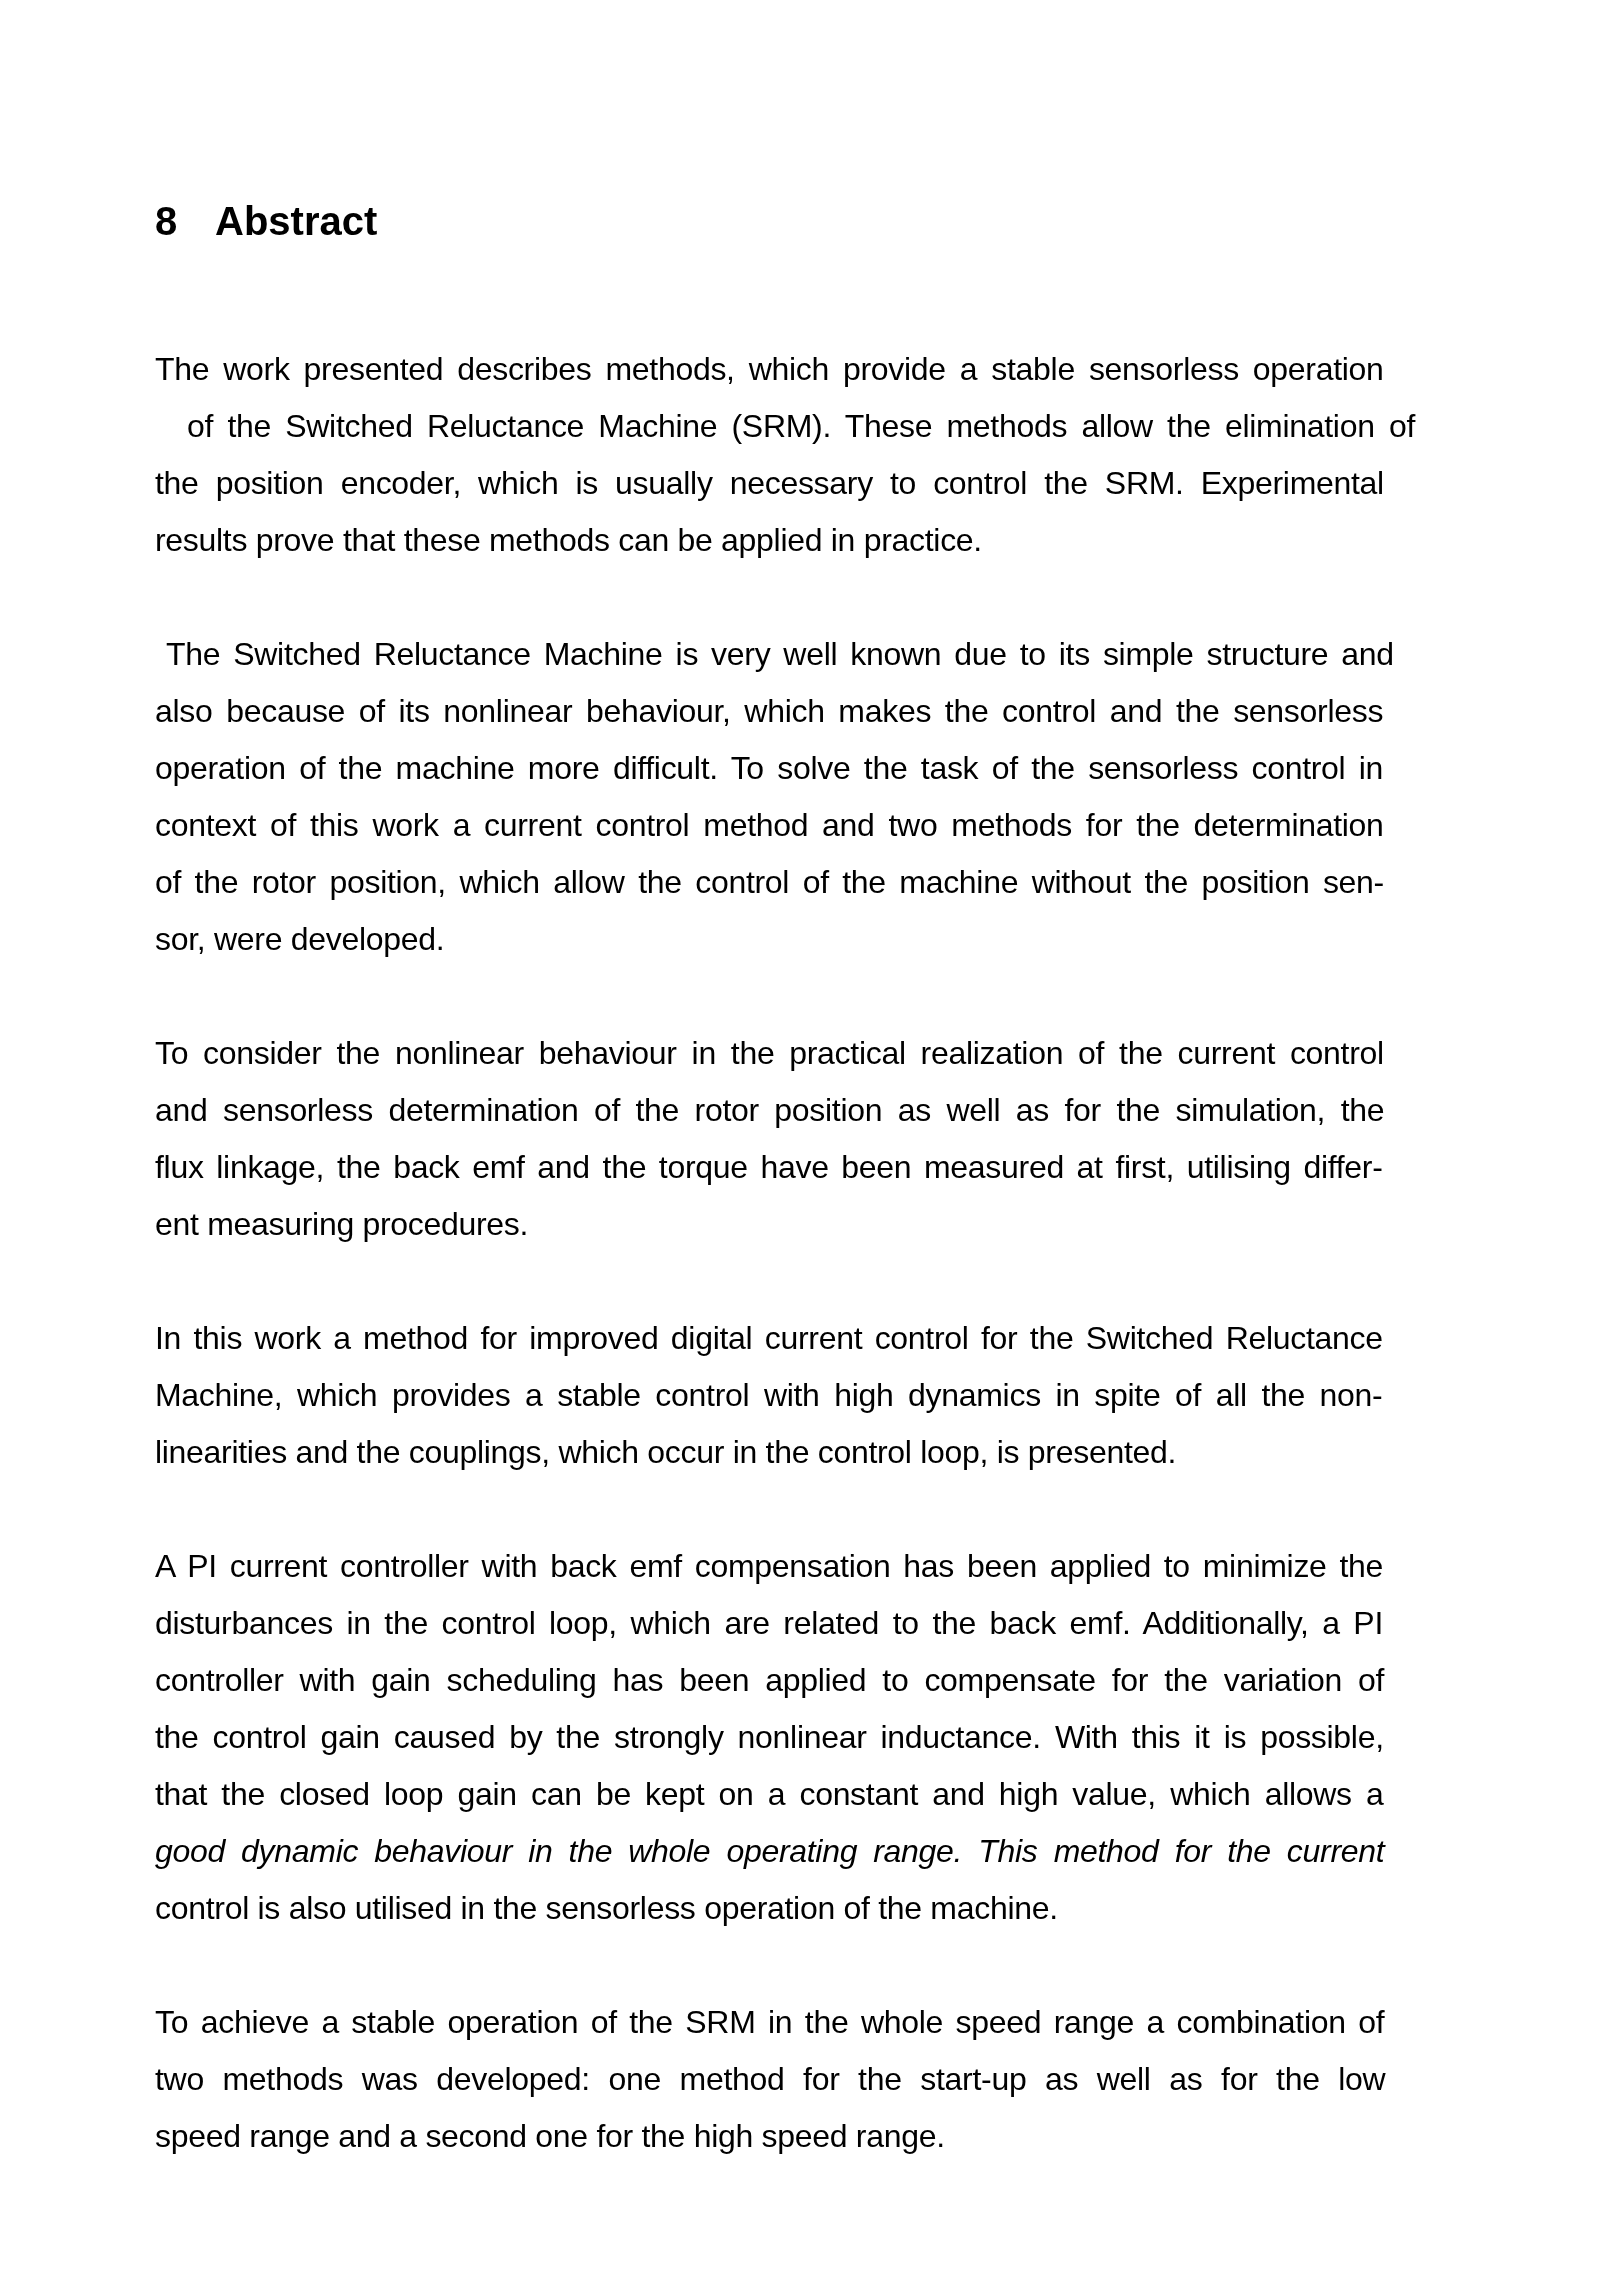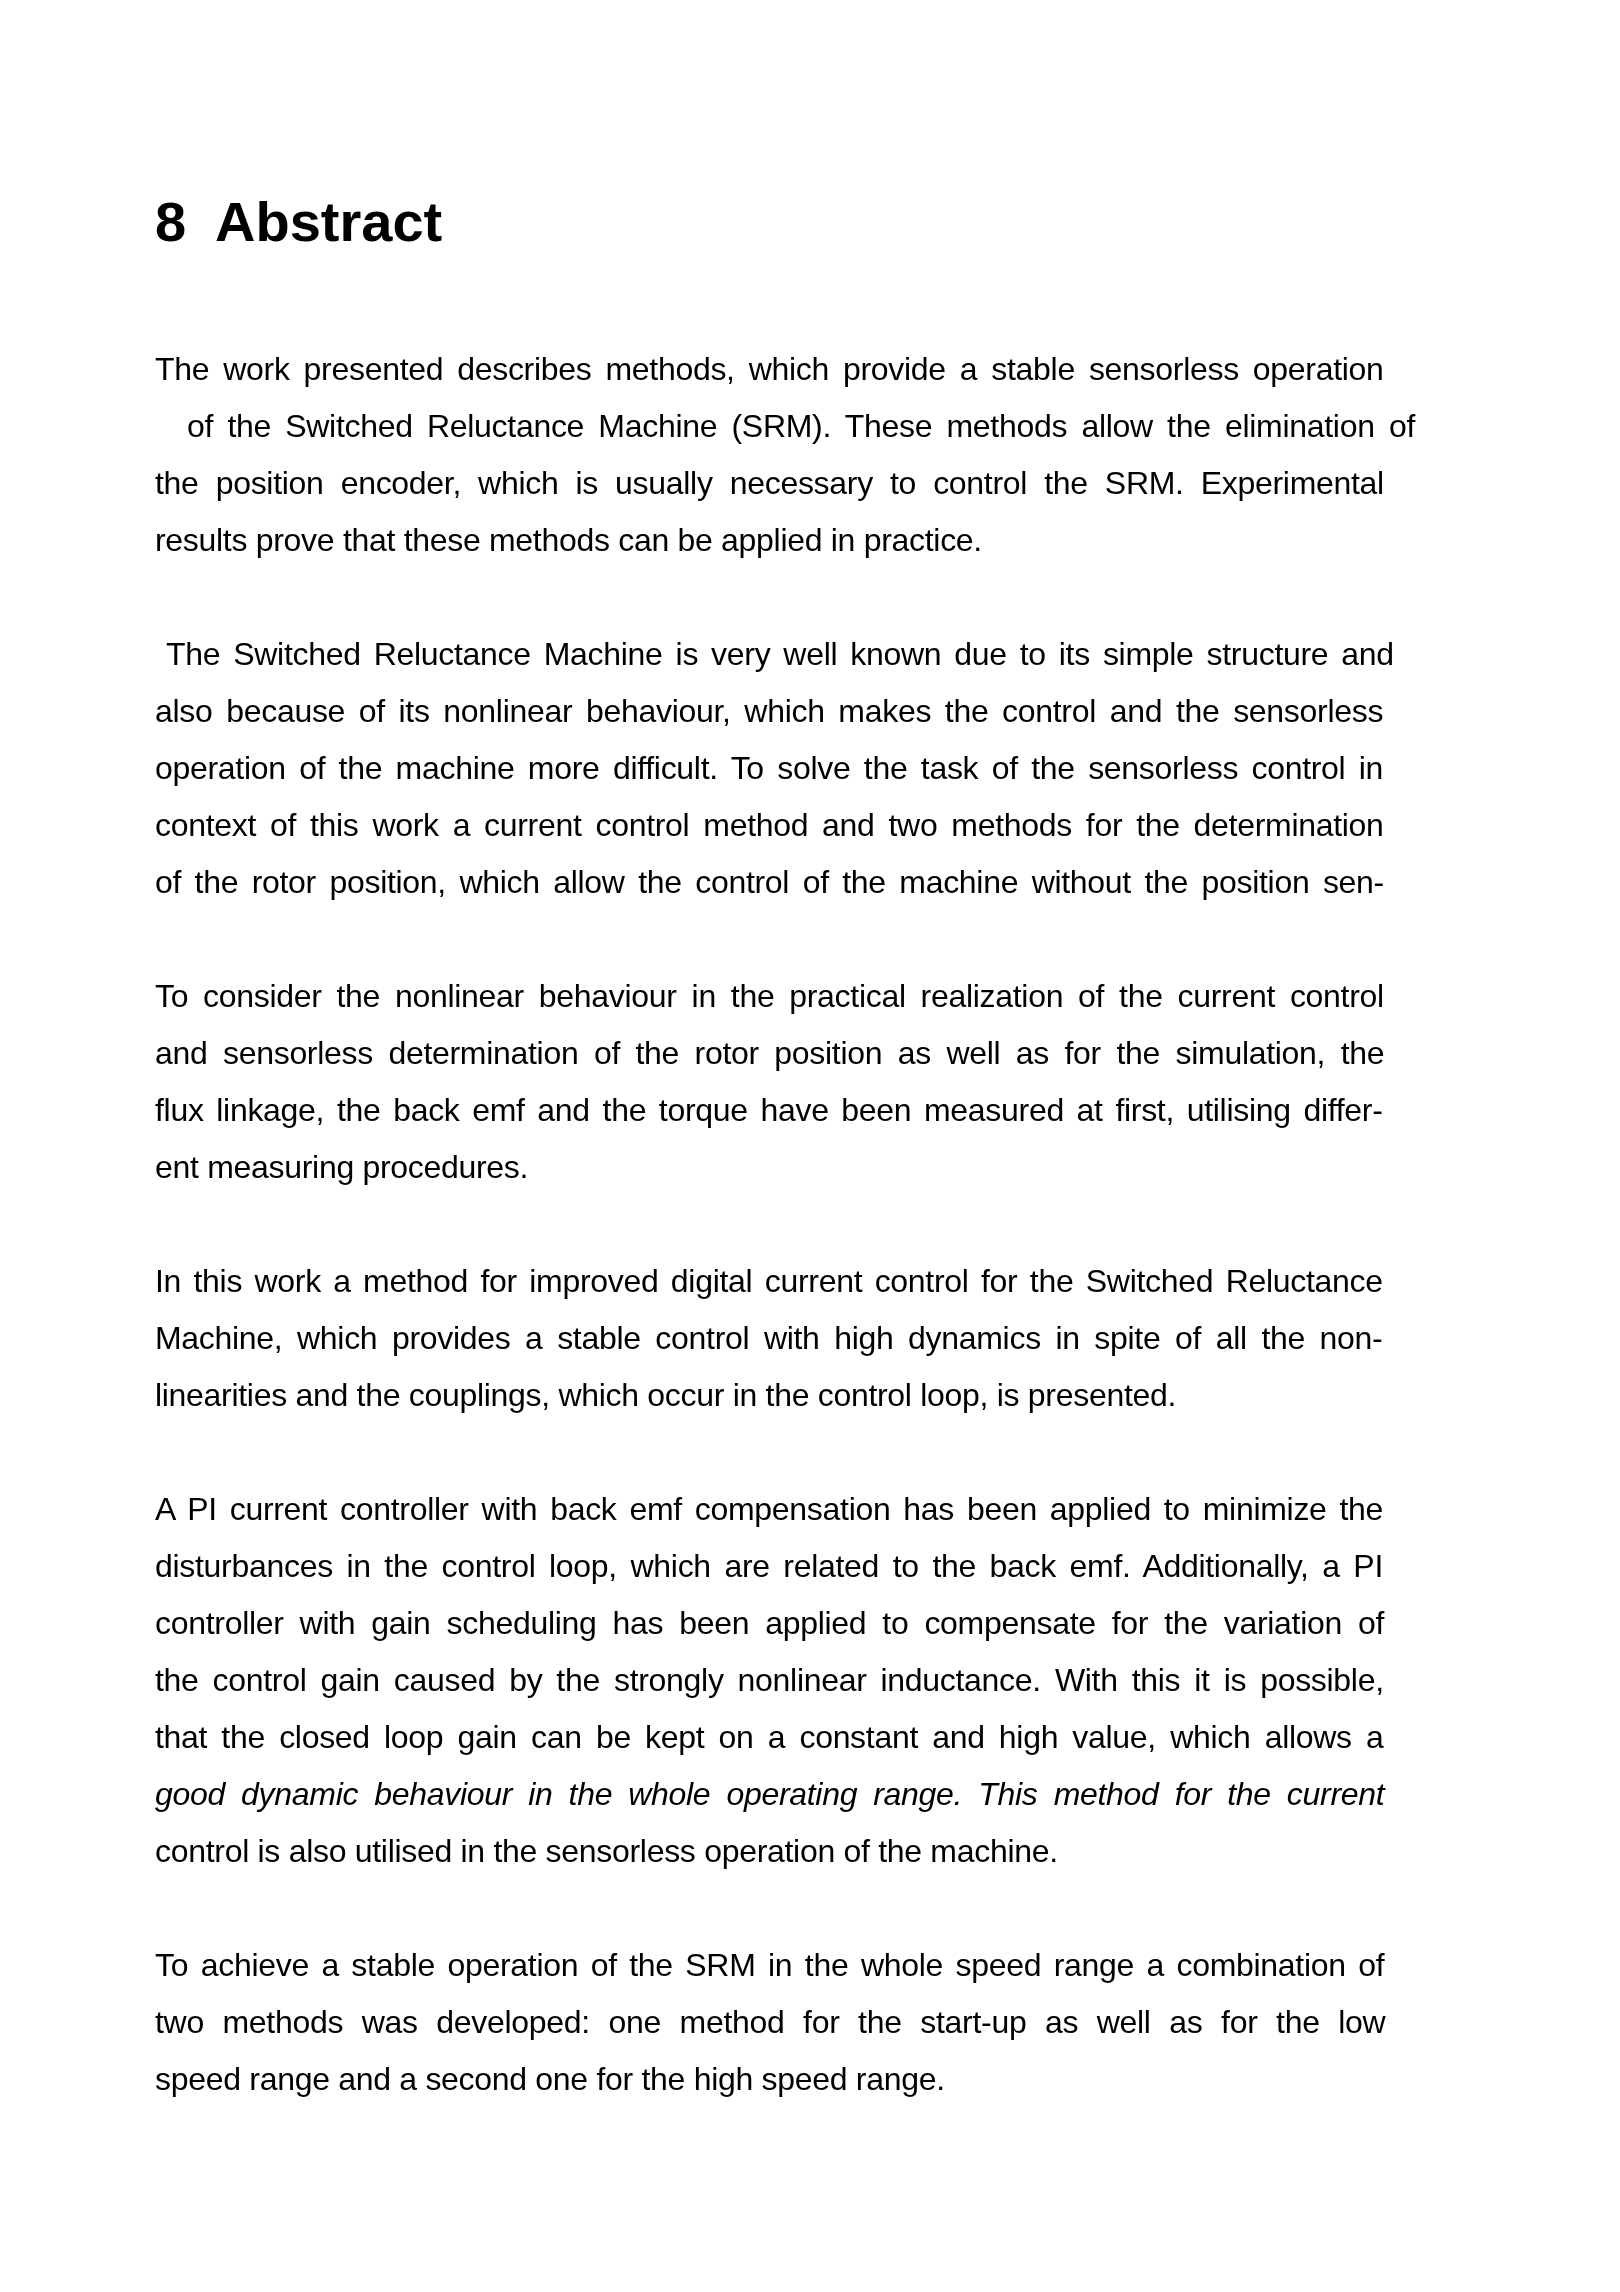--- a/index.html
+++ b/index.html
@@ -15,21 +15,21 @@
     position: absolute;
     left: 155px;
     top: 0;
     width: 1242px;
   }
   .heading {
     position: absolute;
     top: 192px;
     left: 0;
     margin: 0;
-    font-size: 56px;
+    font-size: 40px;
     font-weight: bold;
     line-height: 59px;
     white-space: nowrap;
   }
   .heading .num { display: inline-block; width: 60px; }
   .body-text {
     position: absolute;
     top: 341px;
     left: 0;
     width: 1242px;
@@ -64,20 +64,21 @@
       <span class="line" style="display: block; word-spacing: 8.5px; text-align: left; text-align-last: left;">the position encoder, which is usually necessary to control the SRM. Experimental</span>
       <span class="line last">results prove that these methods can be applied in practice.</span>
     </p>
 
     <p class="para">
       <span class="line" style="display: block; word-spacing: 4.4px; text-align: left; text-align-last: left; margin-left: 11px;">The Switched Reluctance Machine is very well known due to its simple structure and</span>
       <span class="line" style="display: block; word-spacing: 5.1px; text-align: left; text-align-last: left;">also because of its nonlinear behaviour, which makes the control and the sensorless</span>
       <span class="line" style="display: block; word-spacing: 4.8px; text-align: left; text-align-last: left;">operation of the machine more difficult. To solve the task of the sensorless control in</span>
       <span class="line" style="display: block; word-spacing: 5.3px; text-align: left; text-align-last: left;">context of this work a current control method and two methods for the determination</span>
       <span class="line" style="display: block; word-spacing: 4.9px; text-align: left; text-align-last: left;">of the rotor position, which allow the control of the machine without the position sen-</span>
+      <span class="line last">sor, were developed.</span>
     </p>
 
     <p class="para">
       <span class="line" style="display: block; word-spacing: 6.3px; text-align: left; text-align-last: left;">To consider the nonlinear behaviour in the practical realization of the current control</span>
       <span class="line" style="display: block; word-spacing: 6.9px; text-align: left; text-align-last: left;">and sensorless determination of the rotor position as well as for the simulation, the</span>
       <span class="line" style="display: block; word-spacing: 4.1px; text-align: left; text-align-last: left;">flux linkage, the back emf and the torque have been measured at first, utilising differ-</span>
       <span class="line last">ent measuring procedures.</span>
     </p>
 
     <p class="para">

